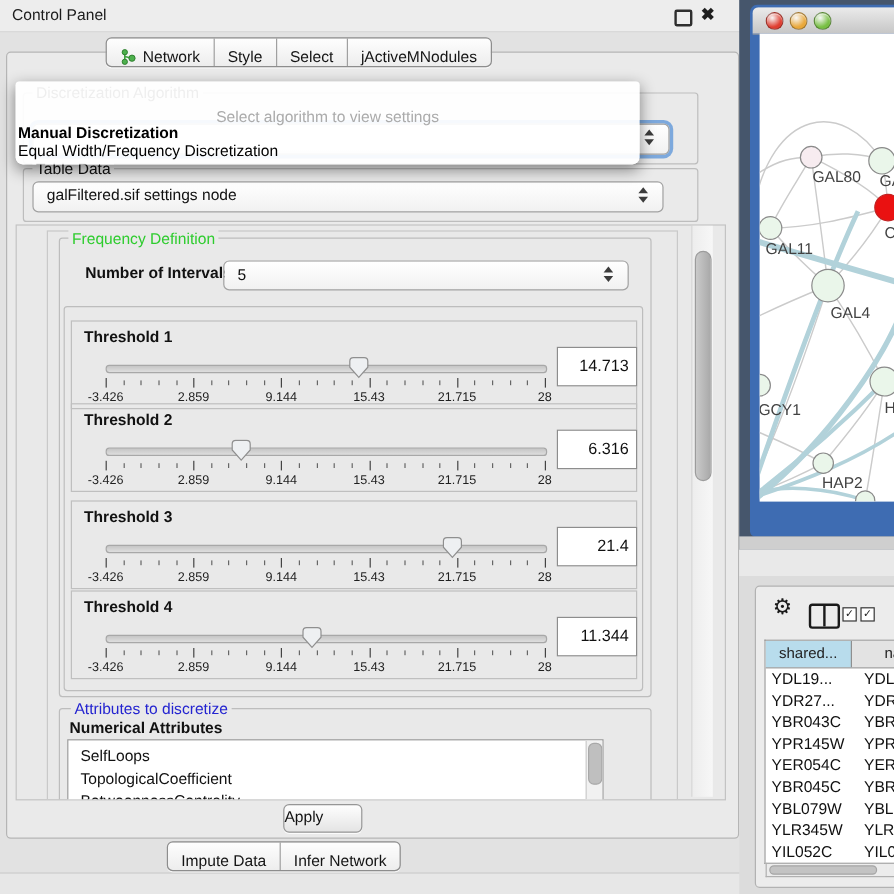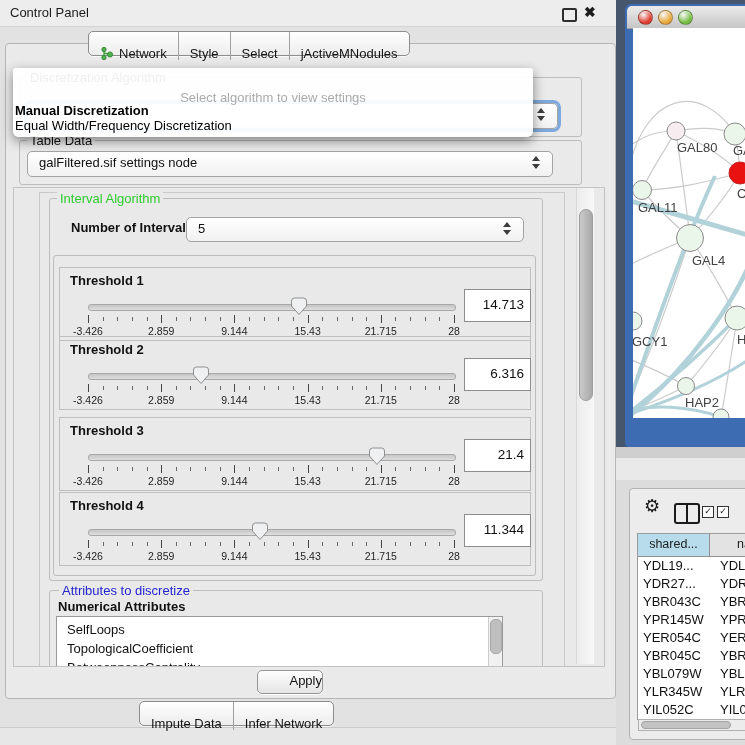--- a/index.html
+++ b/index.html
@@ -6,21 +6,21 @@
   body{width:745px;height:745px;position:relative;overflow:hidden;background:#e2e2e2;
        font-family:"Liberation Sans",sans-serif;color:#111}
   .abs{position:absolute}
   
   #cp-titlebar{left:0;top:0;width:620px;height:26px;background:#ededed;border-bottom:1px solid #d4d4d4}
   #cp-title{left:10px;top:5px;font-size:13px;color:#1c1c1c;white-space:nowrap}
   #float-btn{left:562px;top:8px;width:11px;height:10px;border:2px solid #2e2e2e;border-radius:2px}
   #close-btn{left:584px;top:4px;font-size:14px;font-weight:bold;color:#1d1d1d}
   .seg{position:absolute;display:flex;height:23px;border:1px solid #8d8d8d;border-radius:5px;
        background:linear-gradient(#fefefe,#ededed);box-shadow:0 1px 0 rgba(255,255,255,.7);z-index:3}
-  .segitem{display:flex;align-items:flex-start;gap:5px;padding:14px 11px;font-size:13px;color:#141414;
+  .segitem{display:flex;align-items:flex-end;gap:5px;padding:0 11px;font-size:13px;color:#141414;
        border-right:1px solid #a0a0a0;white-space:nowrap}
   .segitem:last-child{border-right:0}
   .segitem.sel{background:linear-gradient(#a8a8a8,#8b8b8b);color:#f3f3f3;box-shadow:inset 0 1px 3px rgba(0,0,0,.3)}
   #top-tabs{left:88px;top:31px}
   #bottom-tabs{left:139px;top:701px}
   #outer-panel{left:5px;top:43px;width:609px;height:654px;background:#eaeaea;border:1px solid #b5b5b5;border-radius:4px}
   .group{position:absolute;border:1px solid #bdbdbd;border-radius:3px}
   .glabel{position:absolute;font-size:13px;padding:0 3px;background:#eaeaea;white-space:nowrap}
   .combo{position:absolute;background:linear-gradient(#ffffff,#f1f1f1);border:1px solid #a3a3a3;border-radius:5px;
        font-size:13px;color:#111;line-height:22px;padding-left:11px;white-space:nowrap;overflow:hidden}
@@ -65,22 +65,22 @@
   .valbox{left:404px;top:21px;width:59px;height:31px;background:#fff;border:1px solid #8d8d8d;
        font-size:13.5px;text-align:right;padding-right:6px;line-height:29px}
   #attr-group{left:35px;top:402px;width:492px;height:110px;border:1px solid #bdbdbd;border-radius:3px;position:absolute}
   #attr-glabel{left:45px;top:395px;color:#2424d0;background:#e9e9e9}
   #attr-sub{left:44px;top:411px;font-size:13px;font-weight:bold}
   #attr-list{left:42px;top:428px;width:445px;height:80px;background:#fff;border:1px solid #9a9a9a;overflow:hidden}
   .attr-item{font-size:13px;line-height:19px;padding-left:10px;white-space:nowrap}
   .attr-item:first-child{padding-top:3px}
   #attr-vsb{position:absolute;right:0;top:0;width:13px;height:100%;background:#f1f1f1;border-left:1px solid #ccc}
   #attr-vsb-thumb{position:absolute;left:1px;top:2px;width:10px;height:33px;background:#bfbfbf;border:1px solid #a8a8a8;border-radius:5px}
-  #apply-btn{left:257px;top:670px;width:64px;height:22px;border:1px solid #969696;border-radius:5px;
-       background:linear-gradient(#fefefe,#e4e4e4);font-size:13px;text-align:right;line-height:20px;
+  #apply-btn{left:236px;top:670px;width:64px;height:22px;border:1px solid #969696;border-radius:5px;
+       background:linear-gradient(#fefefe,#e4e4e4);font-size:13px;text-align:left;line-height:20px;
        box-shadow:0 1px 0 rgba(255,255,255,.8)}
   #bottom-strip{left:0;top:727px;width:620px;height:18px;background:#e7e7e7;border-top:1px solid #cbcbcb}
   
   #desktop{left:616px;top:0;width:129px;height:458px;background:#46566c}
   #net-window{left:625px;top:4px;width:120px;height:443px;background:#3e6cb2;border-radius:6px 0 0 4px}
   #net-titlebar{left:627px;top:6px;width:118px;height:22px;background:linear-gradient(#ebebeb,#c6c6c6);
        border-radius:5px 0 0 0;border-bottom:1px solid #9e9e9e}
   .light{position:absolute;top:4px;width:13px;height:13px;border-radius:50%;border:1px solid rgba(0,0,0,.3);
        box-shadow:inset 0 1px 1px rgba(255,255,255,.6)}
   #net-canvas{left:633px;top:28px;width:112px;height:390px;background:#fff;overflow:hidden}
@@ -162,21 +162,21 @@
       <div class="popup-opt">Manual Discretization</div>
       <div class="popup-opt">Equal Width/Frequency Discretization</div>
     </div>
 </div>
 
 <div class="abs" id="scrollpane">
   <div id="scroll-content" class="abs" style="left:0;top:0;width:100%;height:100%">
     <div class="abs" id="settings-inner"></div>
 
     <div id="interval-group"></div>
-    <div class="glabel" id="interval-glabel">Interval Algorithm</div>
+    <div class="glabel" id="interval-glabel">Frequency Definition</div>
     <div class="abs" id="numint-label">Number of Intervals</div>
     <div class="combo" id="numint-spin">
       <span>5</span>
       <span class="spin">
           <i class="u"></i>
           <i class="d"></i>
         </span>
     </div>
 
     <div id="thresh-group"></div>

